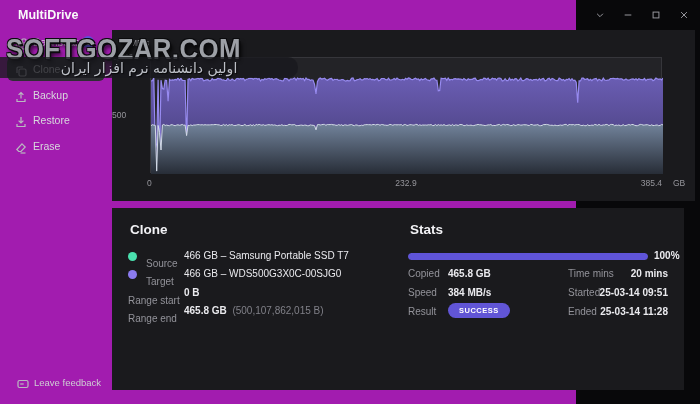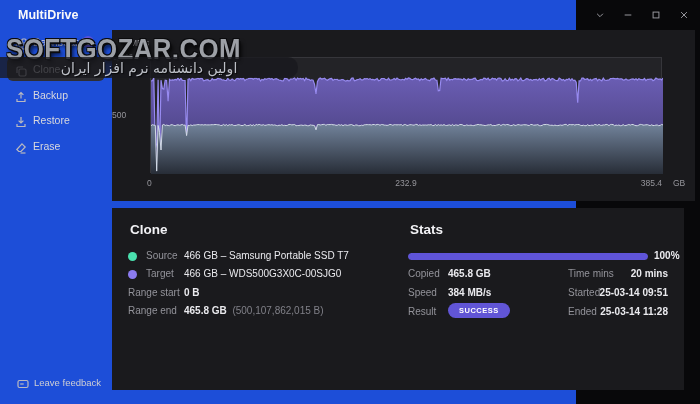--- a/index.html
+++ b/index.html
@@ -1,18 +1,18 @@
 <!DOCTYPE html>
 <html><head>
 <meta charset="utf-8">
 <style>
   * { margin:0; padding:0; box-sizing:border-box; }
   html,body { width:700px; height:404px; background:#08080a; overflow:hidden;
               font-family:"Liberation Sans","DejaVu Sans",sans-serif; }
-  #app { position:relative; width:576px; height:404px; background:#1d4ed8; color:#e8e8ec; }
+  #app { position:relative; width:576px; height:404px; background:#a21caf; color:#e8e8ec; }
 
   
   .titlebar { position:absolute; left:0; top:0; width:700px; height:30px; }
   .app-title { position:absolute; left:18px; top:8px; font-size:12.5px; font-weight:700; color:#fafafa; }
   .win-controls { position:absolute; right:4px; top:4px; display:flex; gap:4px; }
   .win-btn { width:24px; height:22px; display:flex; align-items:center; justify-content:center; color:#96969c; }
   .win-btn svg { display:block; }
 
   
   .sidebar { position:absolute; left:0; top:30px; width:112px; height:374px; }
@@ -48,21 +48,21 @@
   #xtick-0 { left:35px; }
   #xtick-1 { left:274px; width:40px; text-align:center; }
   #xtick-2 { left:500px; width:50px; text-align:right; }
   #xlabel-unit { left:561px; top:148px; }
 
   
   .row { position:absolute; height:14px; font-size:10px; }
   .row .dot { position:absolute; left:16px; top:2px; width:9px; height:9px; border-radius:50%; }
   .dot-mint { background:#4ae0ae; }
   .dot-purple { background:#8b7bef; }
-  .row .rlabel { position:absolute; color:#93939a; white-space:nowrap; }
+  .row .rlabel { position:absolute; color:#93939a; white-space:nowrap;margin-top:8px; }
   .row .rvalue { position:absolute; left:72px; color:#eaeaee; white-space:nowrap; }
   .lbl-indent { left:34px; } .lbl-flush { left:16px; }
   .bold { font-weight:700; }
   .dim-extra { color:#808088; font-weight:400; }
 
   
   .progress-track { position:absolute; left:16px; top:45px; width:240px; height:7px;
                     border-radius:4px; background:#2c2c31; overflow:hidden; }
   .progress-fill { height:100%; background:#5f54d8; border-radius:4px; }
   .progress-label { position:absolute; left:262px; top:42px; font-size:10px; font-weight:700; color:#ececf0; }

